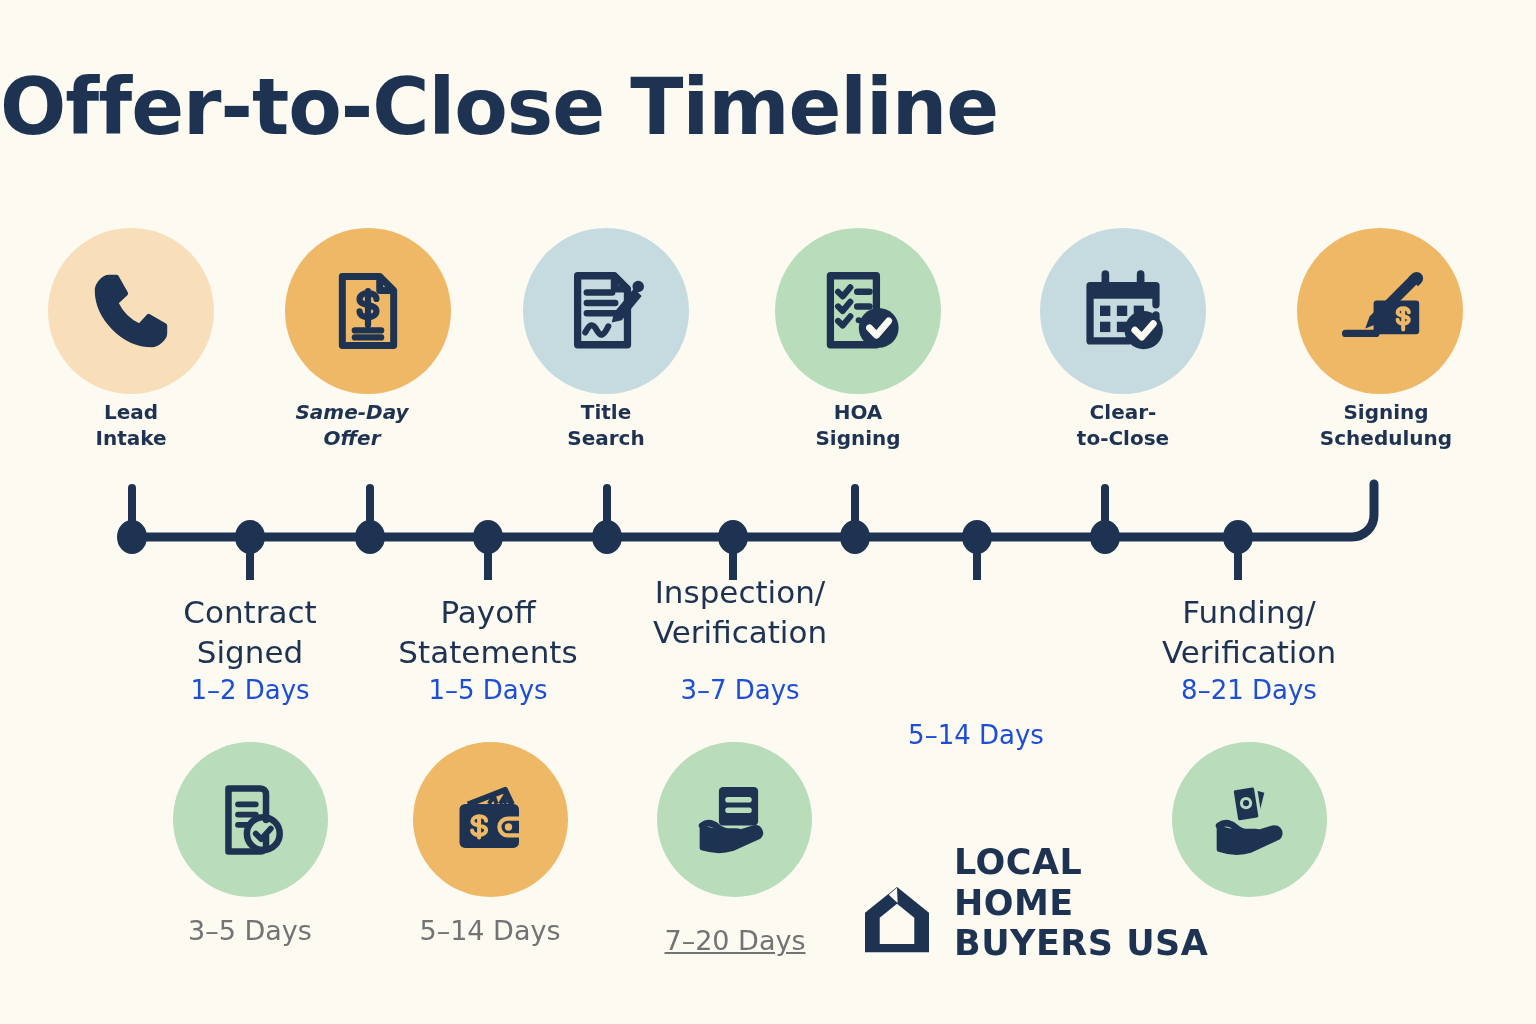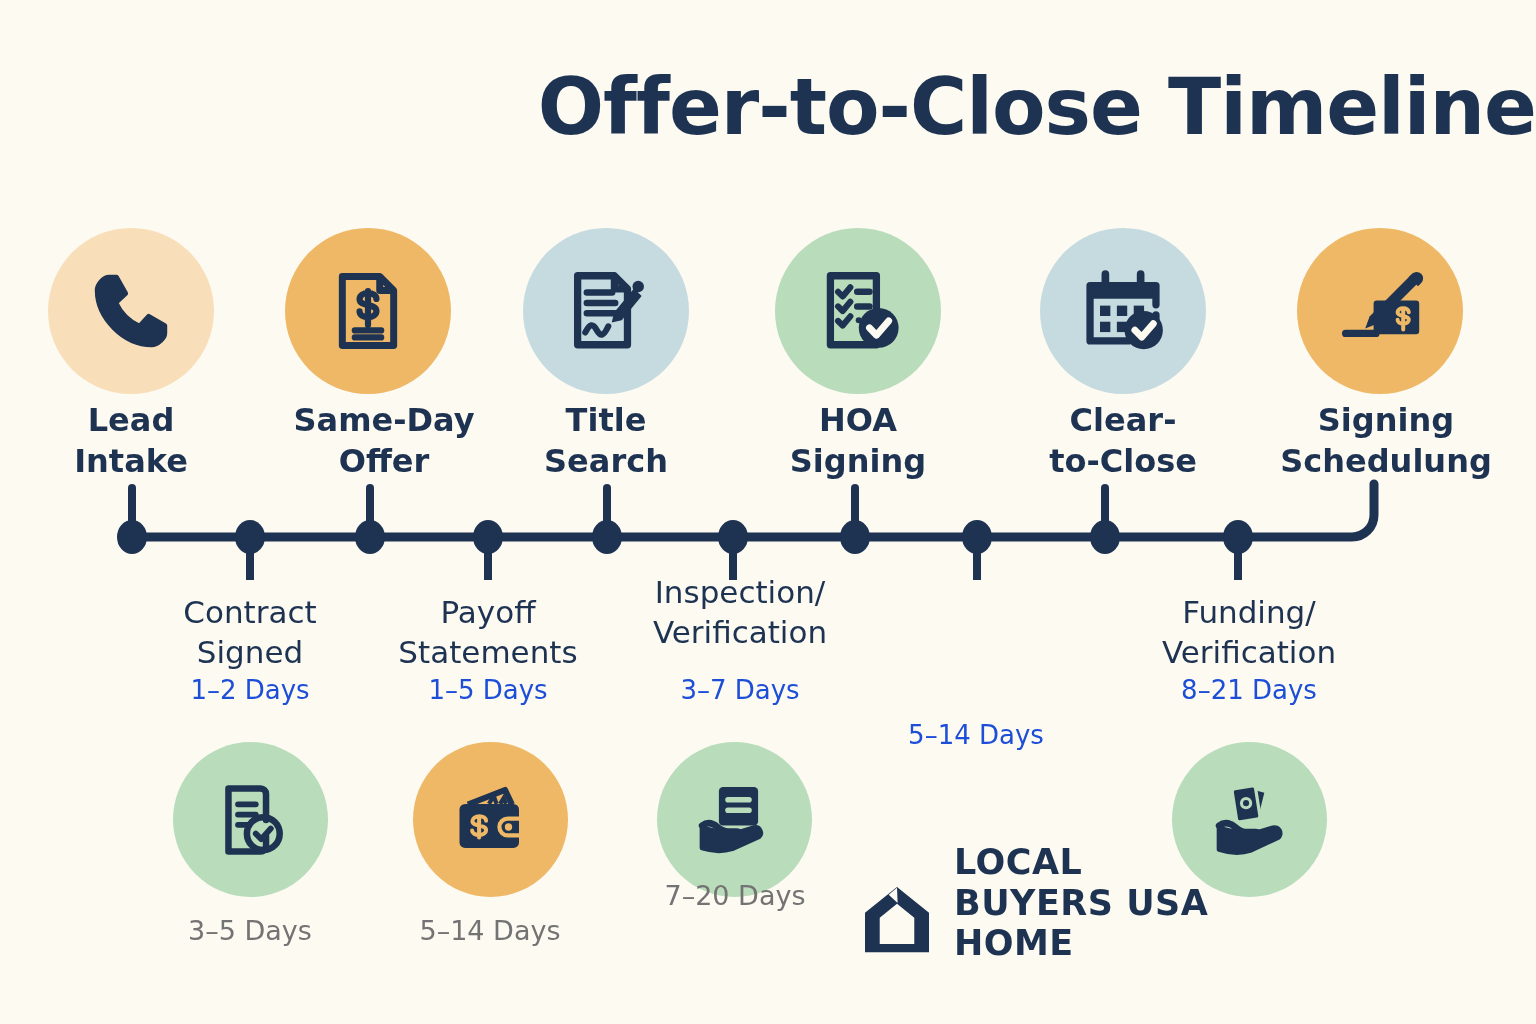--- a/index.html
+++ b/index.html
@@ -17,21 +17,21 @@
     background: #FDFAF2;
     overflow: hidden;
   }
 
   
   #title {
     position: absolute;
     top: 62px;
     left: 0;
     width: 1536px;
-    text-align: right;
+    text-align: left;
     font-size: 78px;
     font-weight: 700;
     letter-spacing: -1px;
     color: #1E3352;
     font-family: "DejaVu Sans", sans-serif;
   }
 
   
   .icon-circle {
     position: absolute;
@@ -40,21 +40,21 @@
     align-items: center;
     justify-content: center;
   }
   .icon-circle svg { display: block; }
 
   
   .top-label {
     position: absolute;
     text-align: center;
     color: #1E3352;
-    font-size: 32px;
+    font-size: 20px;
     font-weight: 700;
     line-height: 1.28;
     font-family: "DejaVu Sans", sans-serif;
     white-space: pre-line;
   }
 
   
   #timeline-svg {
     position: absolute;
     left: 0;
@@ -188,21 +188,21 @@
         <path d="M17.8 11.4 v5.2 M19.2 12.3 c0-.6-.6-1-1.4-1 -.8 0-1.4.4-1.4 1 0 1.3 2.8.6 2.8 1.9 0 .6-.6 1-1.4 1 -.8 0-1.4-.4-1.4-1" stroke="#EFB866" stroke-width="1" stroke-linecap="round" fill="none"></path>
         <path d="M19.6 3.1 l1.9 1.9 -10.2 10.2 -3 1.2 1.1-3 Z" fill="#1E3352"></path>
         <path d="M20 2.7 a1.6 1.6 0 0 1 2.3 2.3 l-.8 .8 -2.3-2.3 Z" fill="#1E3352"></path>
         <path d="M3.4 17.6 h7.6" stroke="#1E3352" stroke-width="1.8" stroke-linecap="round"></path>
       </svg>
     </span>
   </div>
 
   <div class="top-label" style="left:11px; top:400px; width:240px;">Lead
 Intake</div>
-  <div class="top-label" style="left:264px; top:400px; width:240px;">Same-Day
+  <div class="top-label" style="left:232px; top:400px; width:240px;font-style:italic;">Same-Day
 Offer</div>
   <div class="top-label" style="left:486px; top:400px; width:240px;">Title
 Search</div>
   <div class="top-label" style="left:738px; top:400px; width:240px;">HOA
 Signing</div>
   <div class="top-label" style="left:1003px; top:400px; width:240px;">Clear-
 to-Close</div>
   <div class="top-label" style="left:1250px; top:400px; width:272px;">Signing
 Schedulung</div>
 
@@ -298,30 +298,30 @@
         <circle cx="10.9" cy="7.3" r="1.7" fill="#B9DCBB"></circle>
         <circle cx="10.9" cy="7.3" r="0.85" fill="#1E3352"></circle>
         <path d="M3.4 13.6 c1.7-1.3 3.4-.6 4.6 .5 1.2 1 2.1 1.3 3.2 1.3 h2.4 a1.25 1.25 0 0 1 0 2.5 h-3.1" stroke="#1E3352" stroke-width="1.9" stroke-linecap="round" stroke-linejoin="round" fill="none"></path>
         <path d="M3.4 13.6 L3.4 20.2 c2.7 .9 6.2 1.1 8.9 .2 l7.5-3.5 a1.55 1.55 0 0 0 -1.4-2.7 l-5.5 1.7" fill="#1E3352" stroke="#1E3352" stroke-width="1.4" stroke-linejoin="round"></path>
       </svg>
     </span>
   </div>
 
   <div class="icon-duration" style="left:130px; top:915px; width:240px;">3–5 Days</div>
   <div class="icon-duration" style="left:370px; top:915px; width:240px;">5–14  Days</div>
-  <div class="icon-duration" style="left:615px; top:880px; width:240px;">7–20 Days</div>
+  <div class="icon-duration" style="left:615px; top:925px; width:240px;text-decoration:underline;">7–20 Days</div>
 
   <div id="logo">
     <span>
       <svg width="78" height="80" viewBox="0 0 24 25" fill="none">
         <path d="M12 2.2 L22 10.2 V22.6 H2 V10.2 Z" fill="#1E3352"></path>
         <path d="M12 7.4 L17.4 11.8 V20 H6.6 V11.8 Z" fill="#FDFAF2"></path>
         <path d="M12 2.4 L12.2 7.2 L9.4 4.6 Z" fill="#FDFAF2"></path>
       </svg>
     </span>
     <div id="logo-text">
       <div>LOCAL</div>
+      <div>HOME</div>
       <div>BUYERS USA</div>
-      <div>HOME</div>
     </div>
   </div>
 
 </div>
 
 </body></html>

